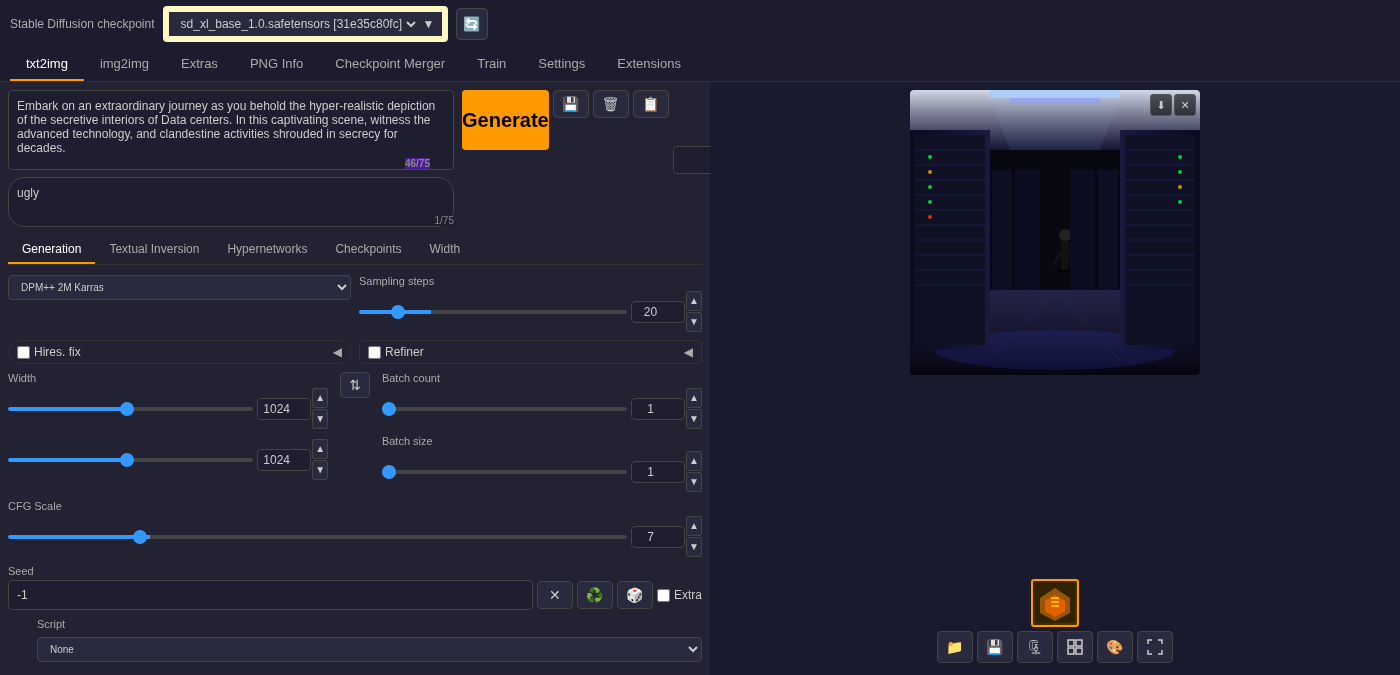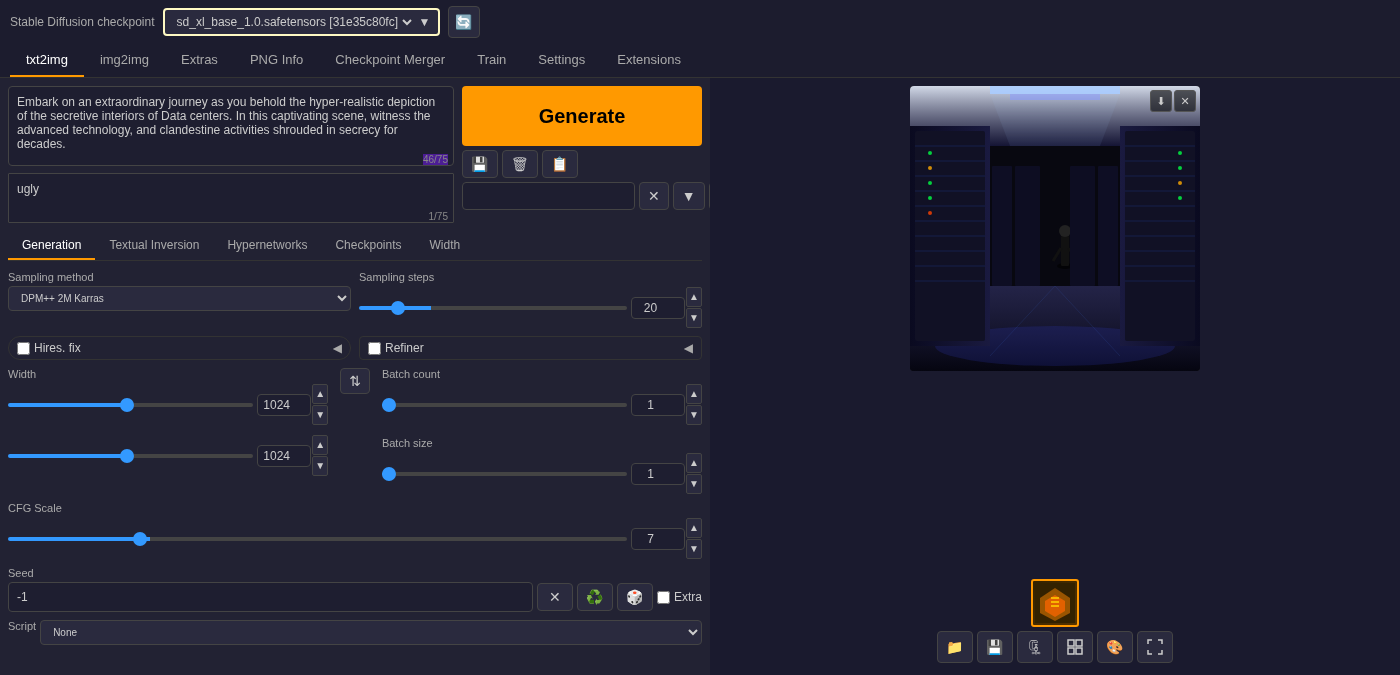--- a/index.html
+++ b/index.html
@@ -22,21 +22,21 @@
       background: #1c1c2e;
       padding: 6px 10px;
       font-size: 12px;
       color: #aaa;
       display: flex;
       align-items: center;
       gap: 8px;
     }
     .checkpoint-select {
       background: #2a2a3e;
-      border: 2px solid #fef9c3;
+      border: 6px solid #fef9c3;
       color: #ccc;
       padding: 4px 8px;
       border-radius: 4px;
       font-size: 12px;
       display: flex;
       align-items: center;
       gap: 4px;
       cursor: pointer;
       min-width: 200px;
     }
@@ -112,44 +112,45 @@
       color: #ccc;
       padding: 8px;
       font-size: 12px;
       resize: none;
       height: 80px;
       font-family: Arial, sans-serif;
     }
     .char-count {
       position: absolute;
       bottom: 4px;
-      right: 6px;
+      right: 24px;
       font-size: 10px;
       color: #888;
       background: #4c1d95;
+      font-weight: bold;
     }
     .neg-prompt-area {
       position: relative;
     }
     .neg-prompt-textarea {
       width: 100%;
       background: #1e1e30;
       border: 1px solid #444;
-      border-radius: 1px;
+      border-radius: 16px;
       color: #ccc;
       padding: 8px;
       font-size: 12px;
       resize: none;
       height: 50px;
       font-family: Arial, sans-serif;
     }
     .neg-char-count {
       position: absolute;
       bottom: 4px;
-      right: 6px;
+      right: 0;
       font-size: 10px;
       color: #888;
       background: #1e1e30;
     }
     .generate-btn {
       background: #f90;
       border: none;
       color: #000;
       font-size: 20px;
       font-weight: bold;
@@ -350,22 +351,23 @@
       background: #1e1e30;
       border: 1px solid #444;
       border-radius: 4px;
       color: #ccc;
       padding: 4px 8px;
       font-size: 12px;
       height: 30px;
     }
     .script-row {
       display: flex;
-      flex-direction: row;
-      gap: 4px;
+      flex-direction: column;
+      gap: 4px;
+      margin-left: 29px;
     }
     
     .image-container {
       width: 100%;
       flex: 1;
       display: flex;
       align-items: flex-start;
       justify-content: center;
       position: relative;
     }
@@ -443,21 +445,21 @@
     .prompt-section {
       display: flex;
       gap: 8px;
     }
     .prompt-left {
       flex: 1;
     }
     .prompt-right {
       width: 240px;
       display: flex;
-      flex-direction: column;
+      flex-direction: row;
       gap: 4px;
     }
     
     .dc-svg {
       position: absolute;
       inset: 0;
     }
   </style>
 </head>
 <body>
@@ -522,21 +524,20 @@
         <div class="inner-tab">Textual Inversion</div>
         <div class="inner-tab">Hypernetworks</div>
         <div class="inner-tab">Checkpoints</div>
         <div class="inner-tab">Width</div>
       </div>
 
       <div class="controls-area">
 
         <div class="row-flex">
           <div class="col-half">
-            <div class="label-sm">Sampling method</div>
             <select class="select-input">
               <option>DPM++ 2M Karras</option>
             </select>
           </div>
           <div class="col-half">
             <div class="label-sm">Sampling steps</div>
             <div class="slider-row">
               <input type="range" class="slider slider-steps" min="1" max="150" value="20" style="flex: 1 1 0%;">
               <div class="num-spin">
                 <input type="number" class="num-input" value="20" style="">
@@ -595,21 +596,21 @@
                   </div>
                 </div>
               </div>
             </div>
           </div>
 
           <div style="display:flex;align-items:center;padding:0 4px;">
             <button class="swap-btn">⇅</button>
           </div>
 
-          <div style="flex:1;display:flex;flex-direction:column;gap:12px;">
+          <div style="flex:1;display:flex;flex-direction:column;gap:6px;">
 
             <div>
               <div class="label-sm">Batch count</div>
               <div class="slider-row">
                 <input type="range" class="slider slider-batch" min="1" max="100" value="1" style="flex: 1 1 0%;">
                 <div class="num-spin">
                   <input type="number" class="num-input" value="1" style="">
                   <div style="display:flex;flex-direction:column;gap:1px;">
                     <button class="spin-btn">▲</button>
                     <button class="spin-btn">▼</button>

